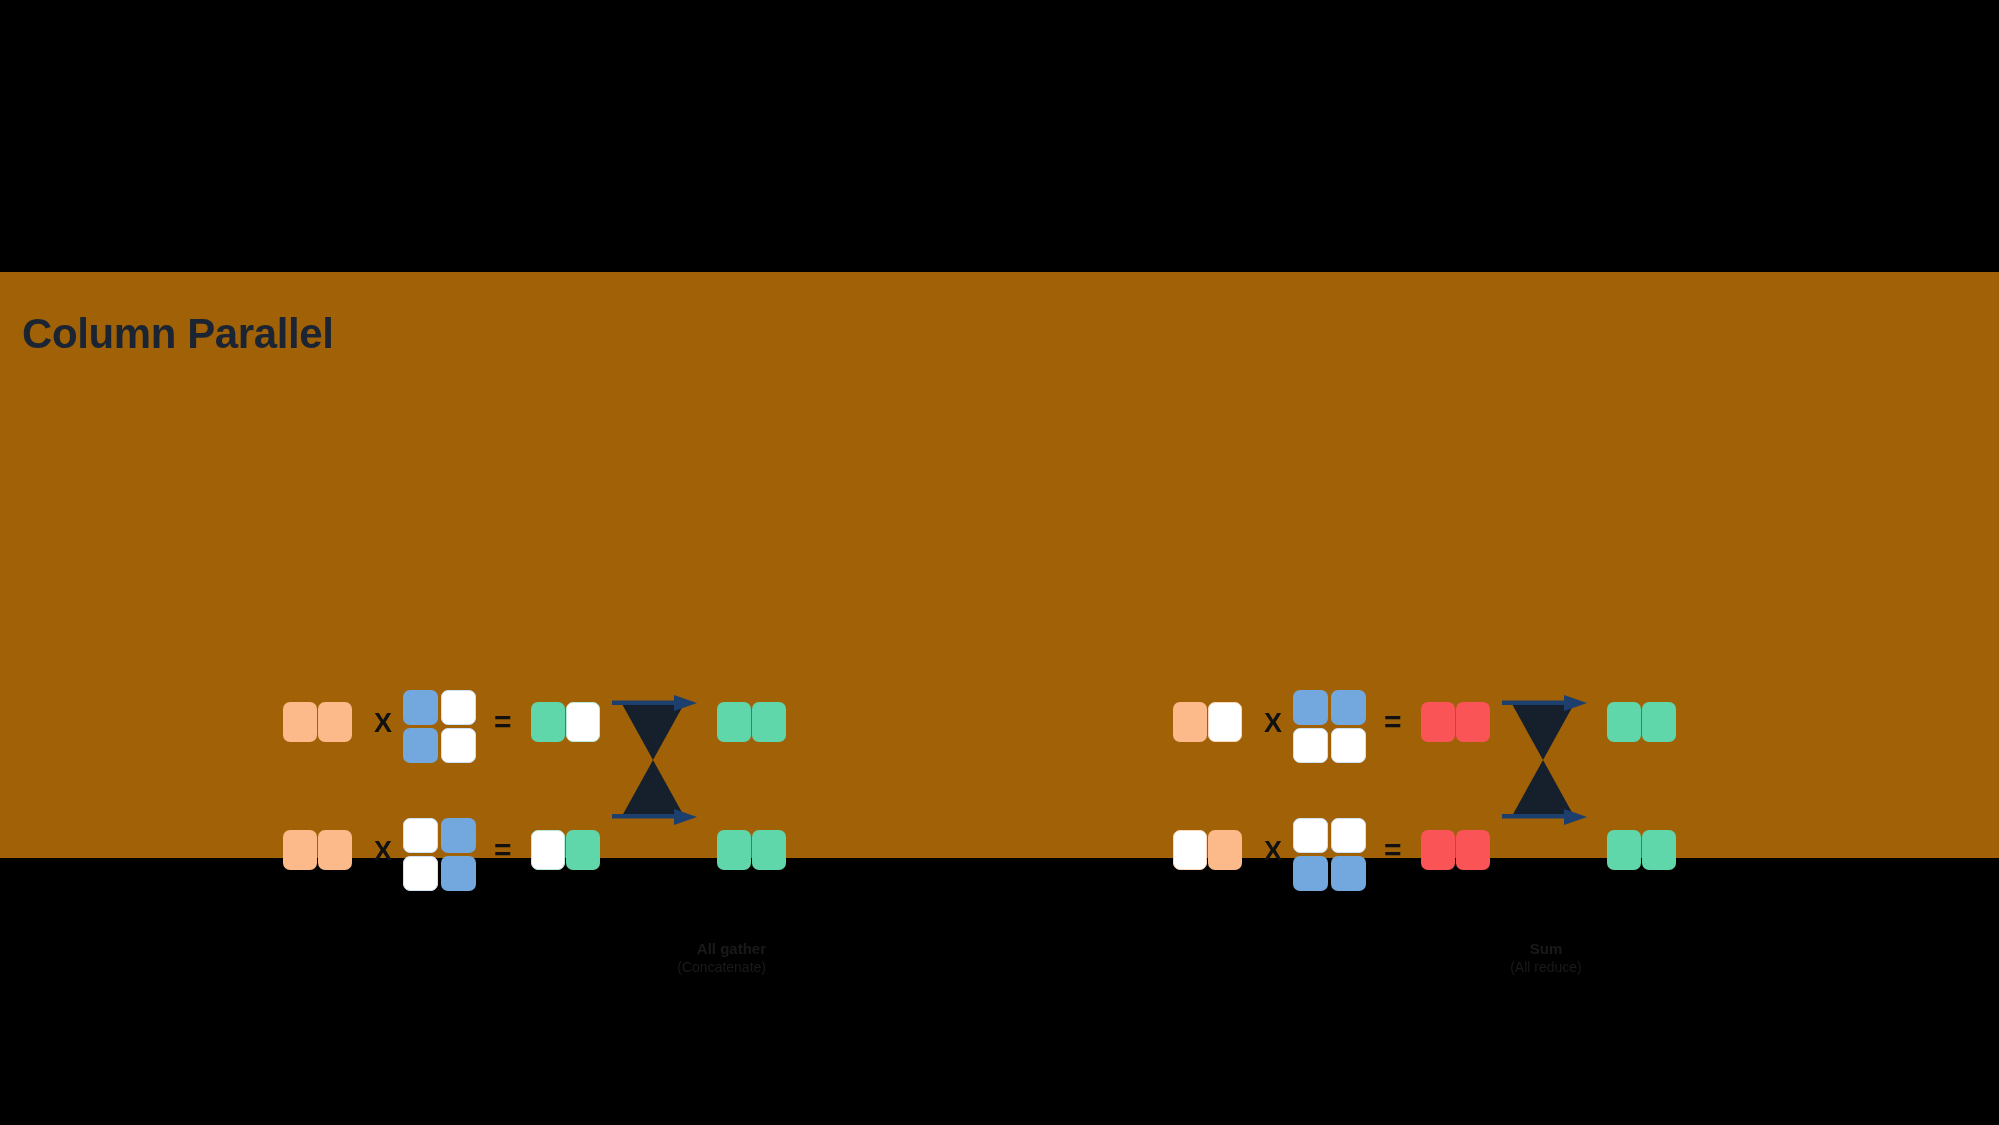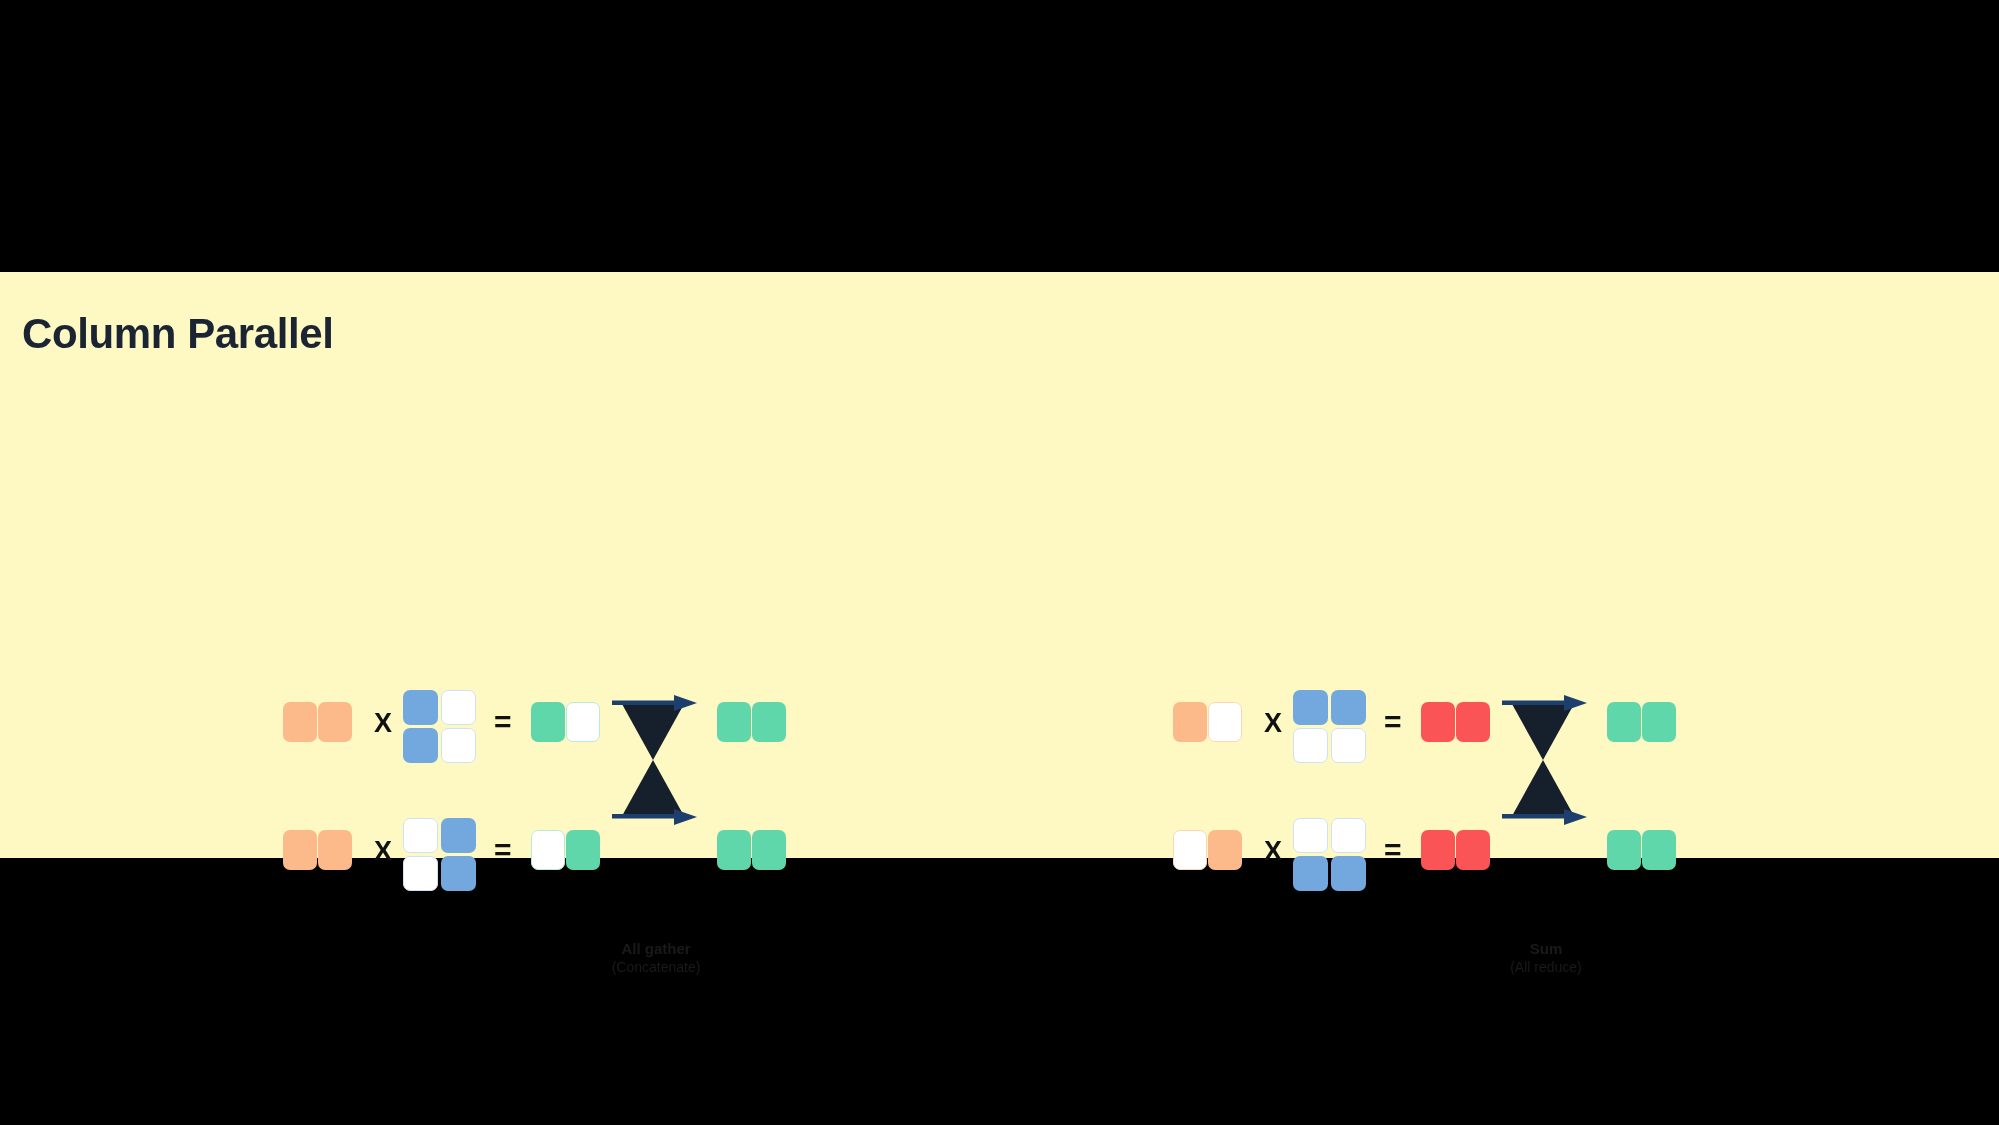--- a/index.html
+++ b/index.html
@@ -23,21 +23,21 @@
     width: 1999px;
     height: 1125px;
     background: #000000;
   }
   #slide {
     position: absolute;
     left: 0;
     top: 272px;
     width: 1999px;
     height: 586px;
-    background: #fef9c3;
+    background: #a16207;
   }
 
   
   .panel-title {
     position: absolute;
     font-size: 42px;
     font-weight: bold;
     color: #1b2432;
     letter-spacing: -0.4px;
     white-space: nowrap;
@@ -187,21 +187,21 @@
           <polygon points="41,70 72,126 10,126" fill="#15202c"></polygon>
 
           <rect x="0" y="10.5" width="66" height="4.5" fill="#1c3f6e"></rect>
           <polygon points="62,5 85,13 62,21" fill="#1c3f6e"></polygon>
 
           <rect x="0" y="124" width="66" height="4.5" fill="#1c3f6e"></rect>
           <polygon points="62,119 85,127 62,135" fill="#1c3f6e"></polygon>
         </svg>
       </div>
 
-      <div class="comm-label" style="left:546px; top:668px;">
+      <div class="comm-label" style="left:546px; top:668px;text-align:right;">
         <span class="lbl-main">All gather</span>
         <span class="lbl-sub">(Concatenate)</span>
       </div>
     </div>
 
     <div class="panel" id="panel-row">
 
 
       <div class="eq-row r1" style="left:0;">
         <div>

